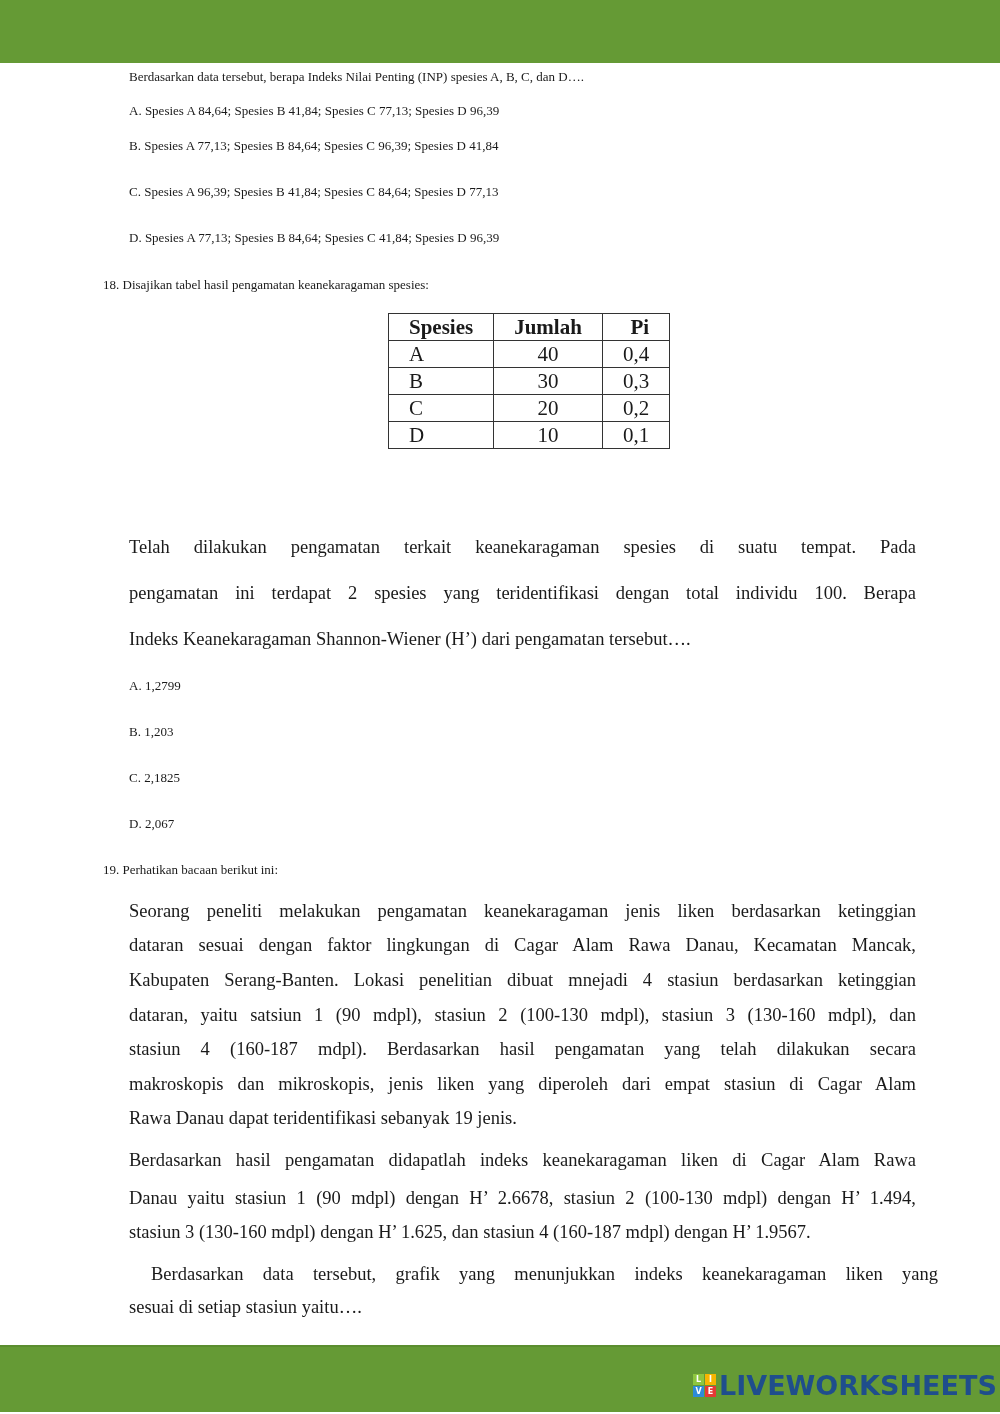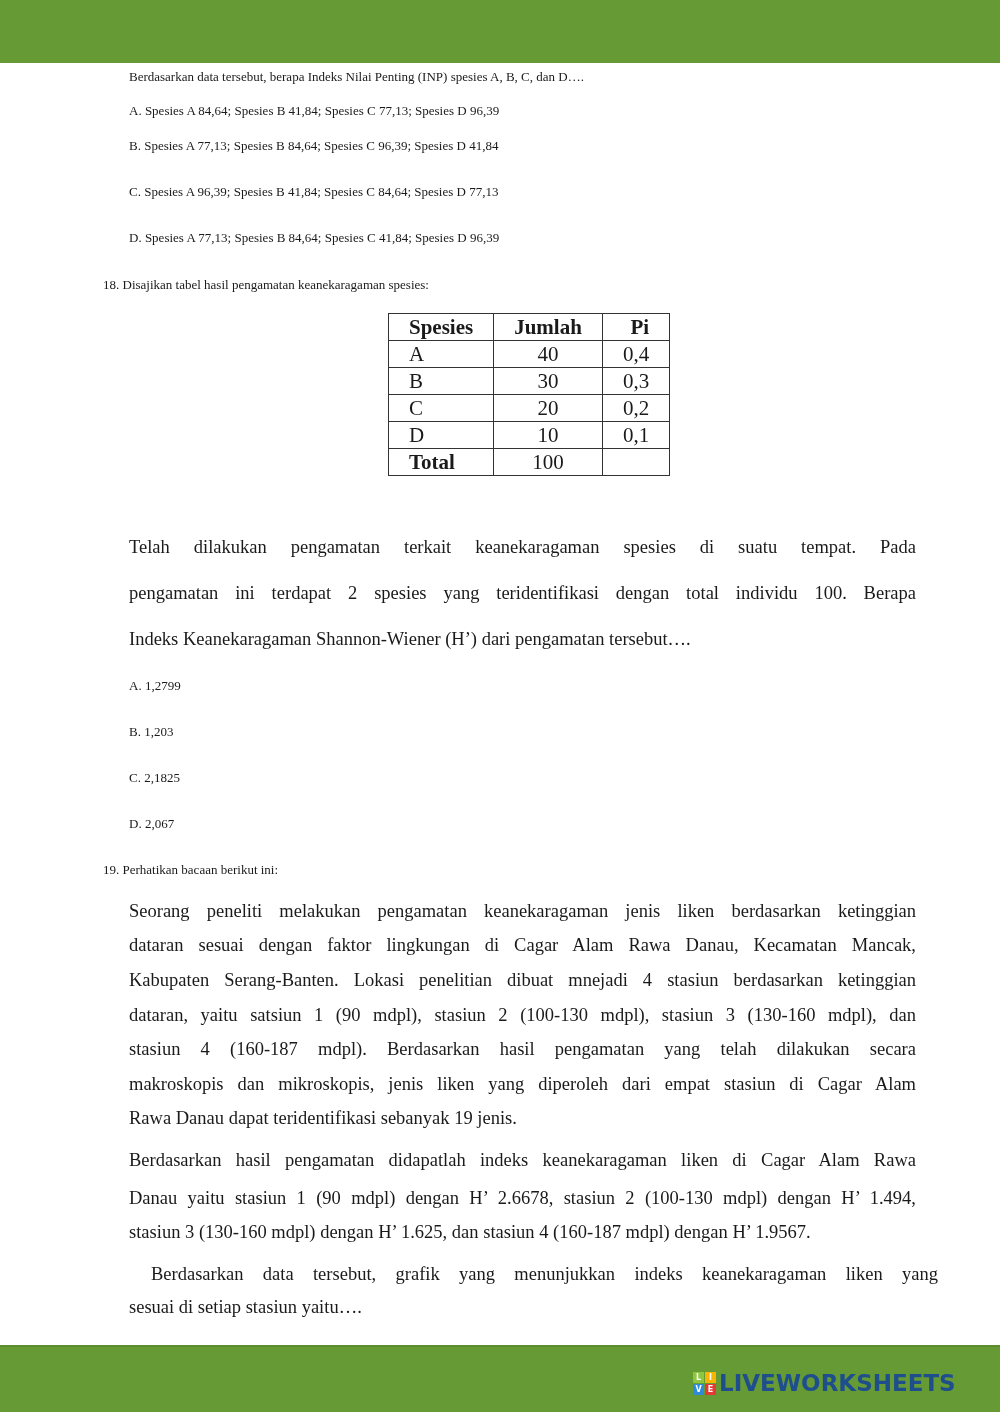--- a/index.html
+++ b/index.html
@@ -94,21 +94,21 @@
       justify-content: center;
       font-family: "DejaVu Sans", sans-serif;
       font-weight: bold;
       font-size: 8px;
       color: #ffffff;
       line-height: 1;
     }
     .logo-text {
       font-family: "DejaVu Sans", sans-serif;
       font-weight: bold;
-      font-size: 23px;
+      font-size: 27px;
       letter-spacing: 0px;
       color: #1f4e8c;
       line-height: 1;
     }
   </style>
 </head>
 <body>
 
 <div class="top-bar"></div>
 
@@ -142,25 +142,20 @@
     <tr>
       <td class="c1">C</td>
       <td class="c2">20</td>
       <td class="c3">0,2</td>
     </tr>
     <tr>
       <td class="c1">D</td>
       <td class="c2">10</td>
       <td class="c3">0,1</td>
     </tr>
-    <tr>
-      <td class="c1 bold">Total</td>
-      <td class="c2">100</td>
-      <td class="c3"></td>
-    </tr>
   </tbody>
 </table>
 
 <div class="justify" style="top:536px;">Telah dilakukan pengamatan terkait keanekaragaman spesies di suatu tempat. Pada</div>
 <div class="justify" style="top:582px;">pengamatan ini terdapat 2 spesies yang teridentifikasi dengan total individu 100. Berapa</div>
 <div class="justify last" style="top:628px;">Indeks Keanekaragaman Shannon-Wiener (H’) dari pengamatan tersebut….</div>
 
 <div class="line" style="left:129px; top:675px;">A. 1,2799</div>
 <div class="line" style="left:129px; top:721px;">B. 1,203</div>
 <div class="line" style="left:129px; top:767px;">C. 2,1825</div>

